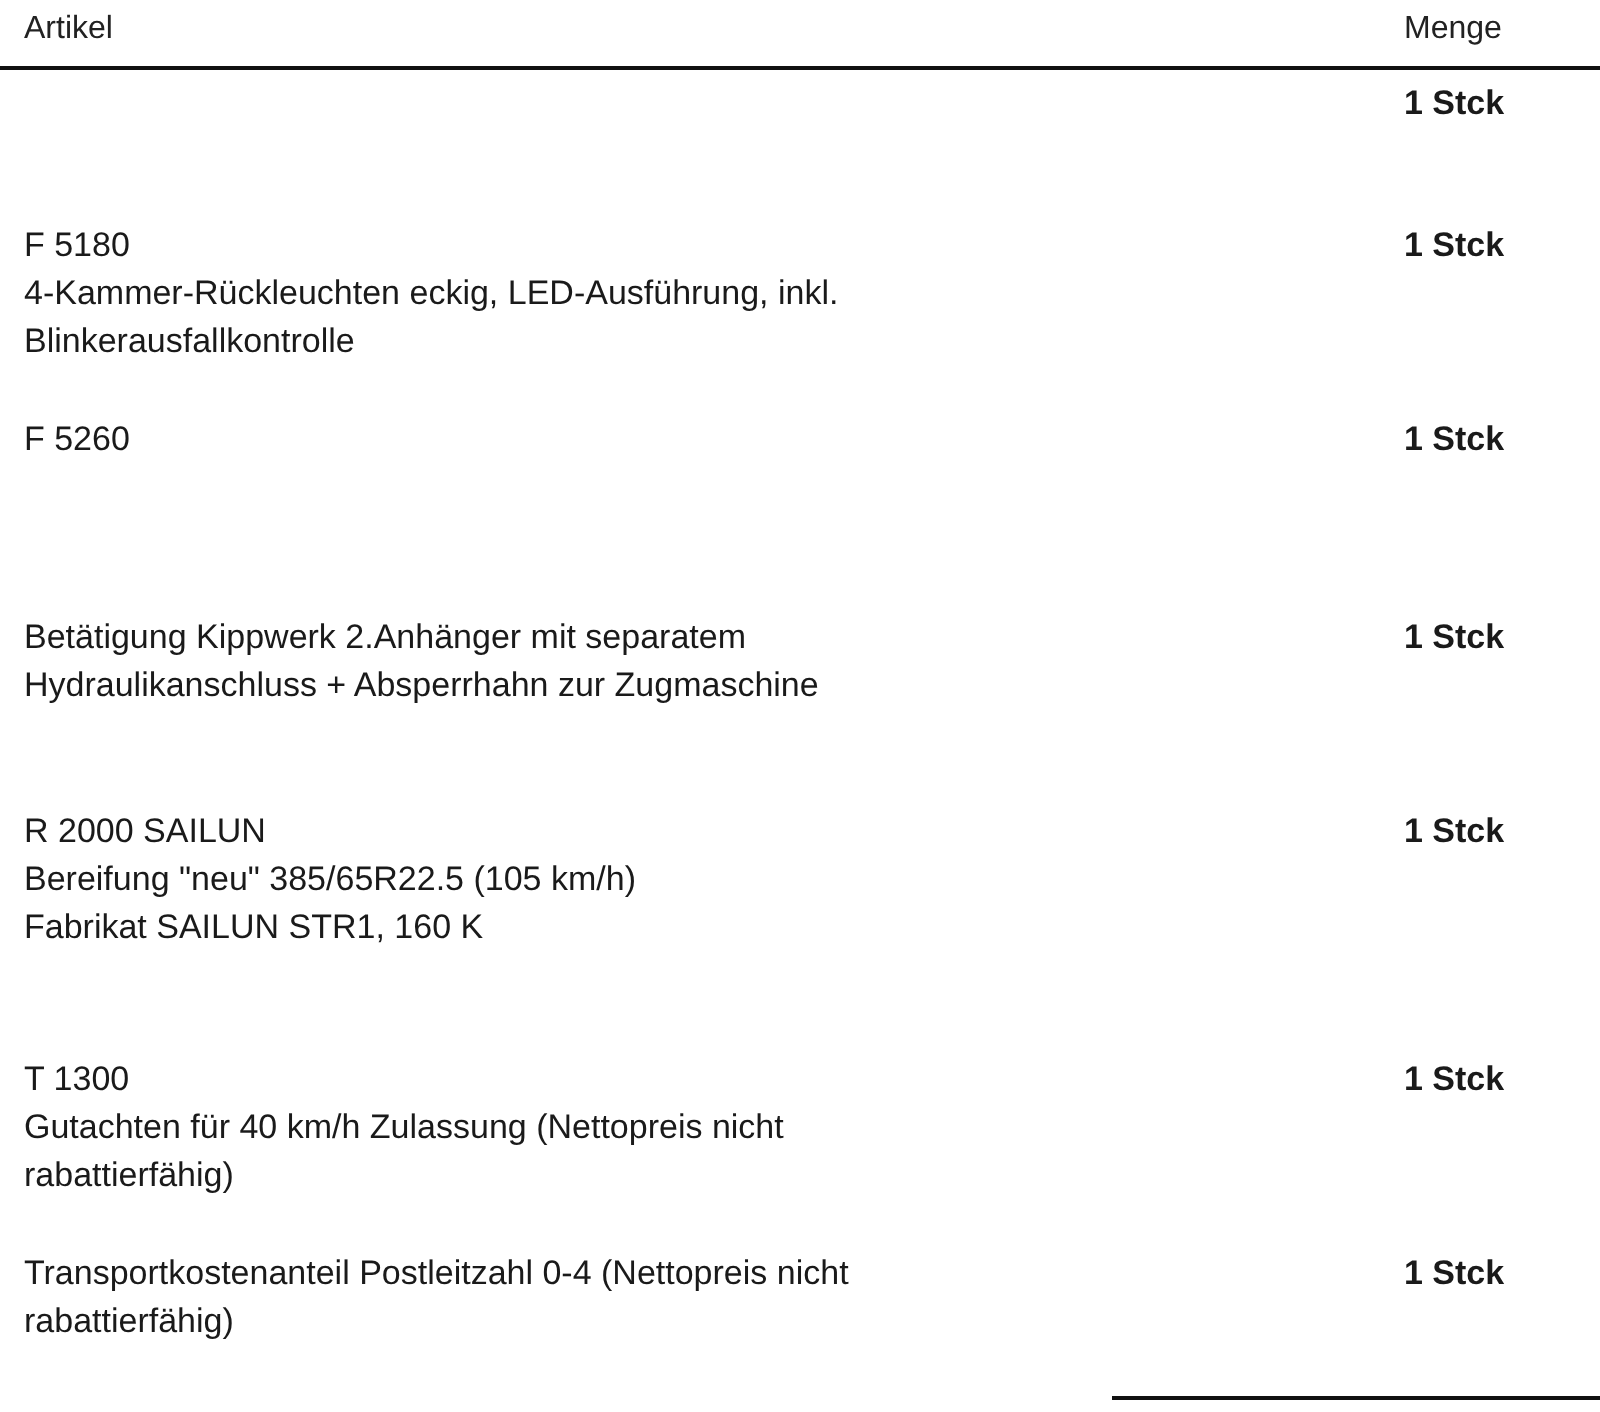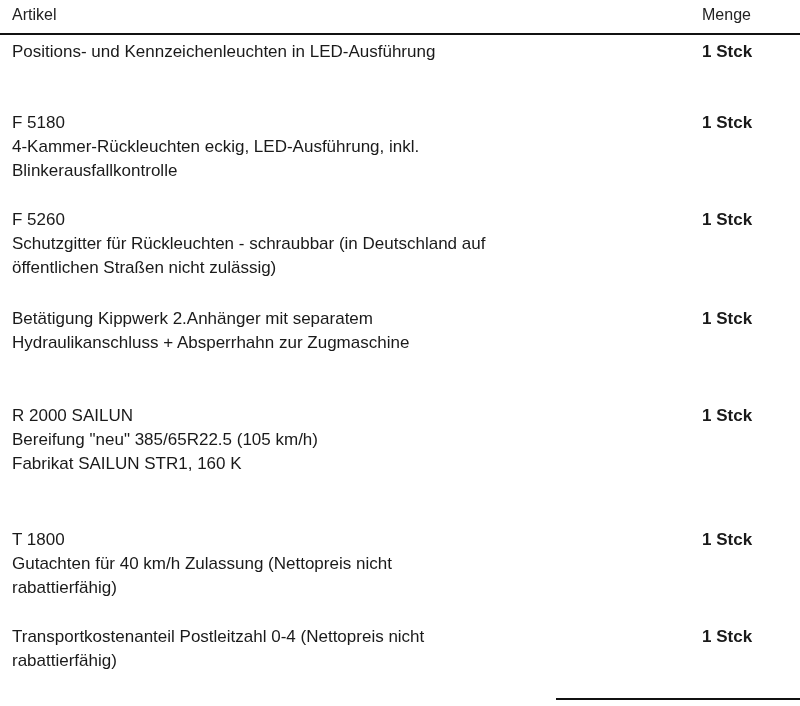--- a/index.html
+++ b/index.html
@@ -19,53 +19,50 @@
   .foot-rule { position: absolute; left: 556px; top: 698px; width: 244px; height: 2px; background: #111; }
 </style>
 </head>
 <body>
 
 <div class="hdr hdr-artikel">Artikel</div>
 <div class="hdr hdr-menge">Menge</div>
 <div class="hdr-rule"></div>
 
 <div class="item" style="top:40px">
-  <span class="desc">Positions- und Kennzeichenleuchten in LED-Ausführung</span>
   <span class="qty" style="left:690px">1 Stck</span>
 </div>
 
 <div class="item" style="top:111px">
   <span class="code">F 5180</span>
   <span class="desc">4-Kammer-Rückleuchten eckig, LED-Ausführung, inkl.
 Blinkerausfallkontrolle</span>
   <span class="qty" style="left:690px">1 Stck</span>
 </div>
 
 <div class="item" style="top:208px">
   <span class="code">F 5260</span>
-  <span class="desc">Schutzgitter für Rückleuchten - schraubbar (in Deutschland auf
-öffentlichen Straßen nicht zulässig)</span>
   <span class="qty" style="left:690px">1 Stck</span>
 </div>
 
 <div class="item" style="top:307px">
   <span class="desc">Betätigung Kippwerk 2.Anhänger mit separatem
 Hydraulikanschluss + Absperrhahn zur Zugmaschine</span>
   <span class="qty" style="left:690px">1 Stck</span>
 </div>
 
 <div class="item" style="top:404px">
   <span class="code">R 2000 SAILUN</span>
   <span class="desc">Bereifung "neu" 385/65R22.5 (105 km/h)
 Fabrikat SAILUN STR1, 160 K</span>
   <span class="qty" style="left:690px">1 Stck</span>
 </div>
 
 <div class="item" style="top:528px">
-  <span class="code">T 1800</span>
+  <span class="code">T 1300</span>
   <span class="desc">Gutachten für 40 km/h Zulassung (Nettopreis nicht
 rabattierfähig)</span>
   <span class="qty" style="left:690px">1 Stck</span>
 </div>
 
 <div class="item" style="top:625px">
   <span class="desc">Transportkostenanteil Postleitzahl 0-4 (Nettopreis nicht
 rabattierfähig)</span>
   <span class="qty" style="left:690px">1 Stck</span>
 </div>

